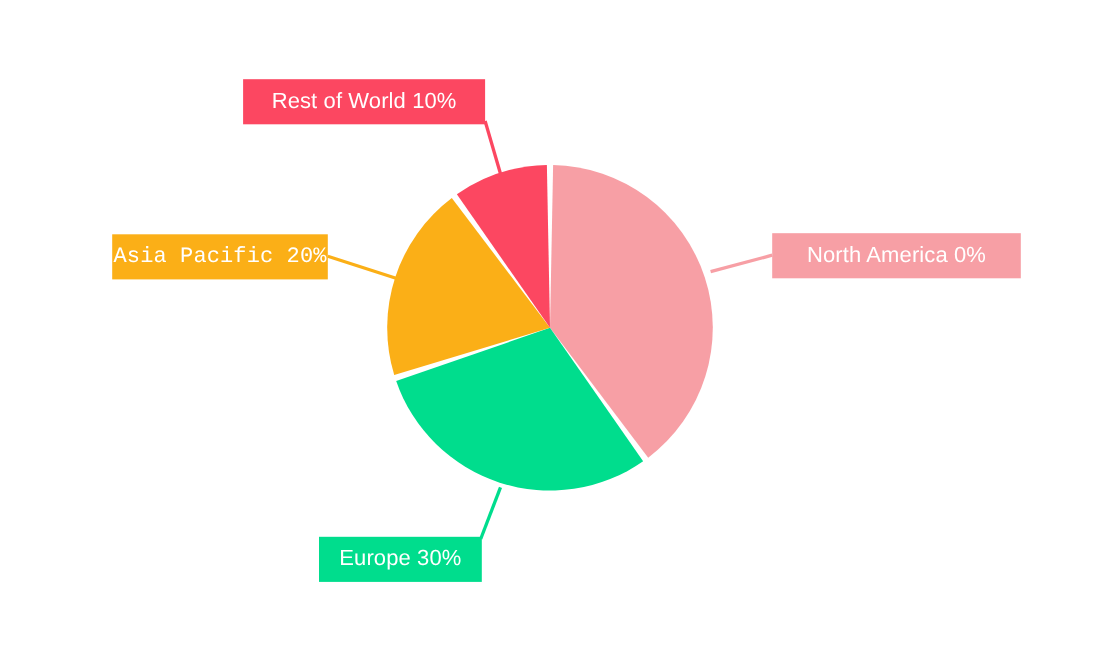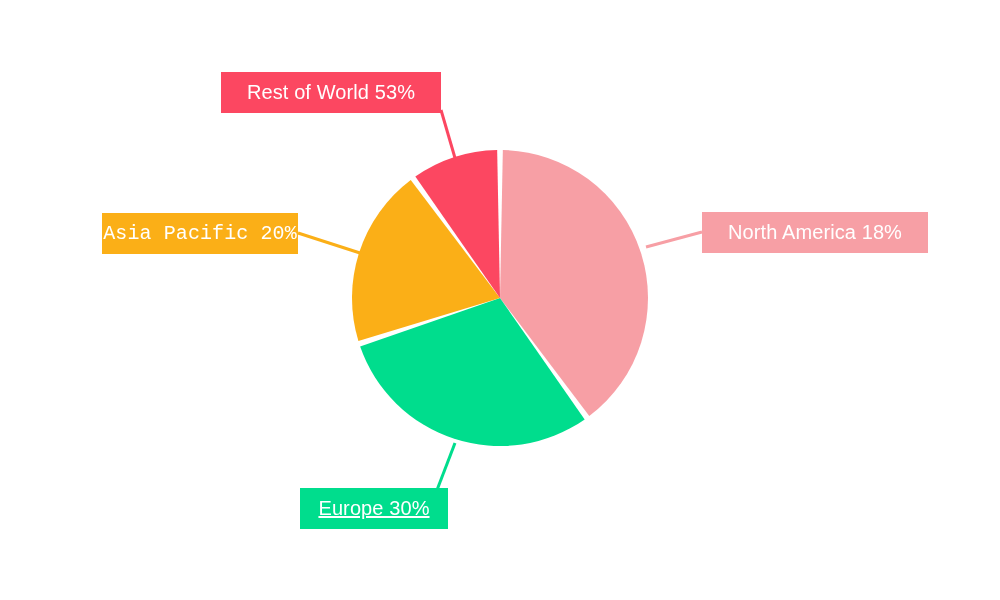--- a/index.html
+++ b/index.html
@@ -55,18 +55,18 @@
         <line x1="455" y1="158" x2="441" y2="110" stroke="#FC4761" stroke-width="3" stroke-linecap="butt"></line>
       </g>
     <g id="pie-slices">
         <path d="M 500 298 L 502.84 150.03 A 148 148 0 0 1 589.27 416.04 Z" fill="#F79FA5"></path>
         <path d="M 500 298 L 584.68 419.38 A 148 148 0 0 1 360.15 346.43 Z" fill="#00DD8D"></path>
         <path d="M 500 298 L 358.39 341.02 A 148 148 0 0 1 410.73 179.96 Z" fill="#FBAF17"></path>
         <path d="M 500 298 L 415.32 176.62 A 148 148 0 0 1 497.16 150.03 Z" fill="#FC4761"></path>
       </g>
   </svg>
   <div id="labels-layer">
-      <div class="slice-label" style="left: 702px; top: 212px; width: 226px; height: 41px; background: rgb(247, 159, 165); color: rgb(255, 255, 255);">North America 18%</div>
-      <div class="slice-label" style="left: 300px; top: 488px; width: 148px; height: 41px; background: rgb(0, 221, 141); color: rgb(255, 255, 255); text-decoration: underline;">Europe 30%</div>
+      <div class="slice-label" style="left: 702px; top: 212px; width: 226px; height: 41px; background: rgb(247, 159, 165); color: rgb(255, 255, 255);">North America 0%</div>
+      <div class="slice-label" style="left: 290px; top: 488px; width: 148px; height: 41px; background: rgb(0, 221, 141); color: rgb(255, 255, 255);">Europe 30%</div>
       <div class="slice-label" style="left: 102px; top: 213px; width: 196px; height: 41px; background: rgb(251, 175, 23); color: rgb(255, 255, 255); font-family: Liberation Mono, monospace;">Asia Pacific 20%</div>
-      <div class="slice-label" style="left: 221px; top: 72px; width: 220px; height: 41px; background: rgb(252, 71, 97); color: rgb(255, 255, 255);">Rest of World 53%</div>
+      <div class="slice-label" style="left: 221px; top: 72px; width: 220px; height: 41px; background: rgb(252, 71, 97); color: rgb(255, 255, 255);">Rest of World 10%</div>
     </div>
 </div>
 
 </body></html>

